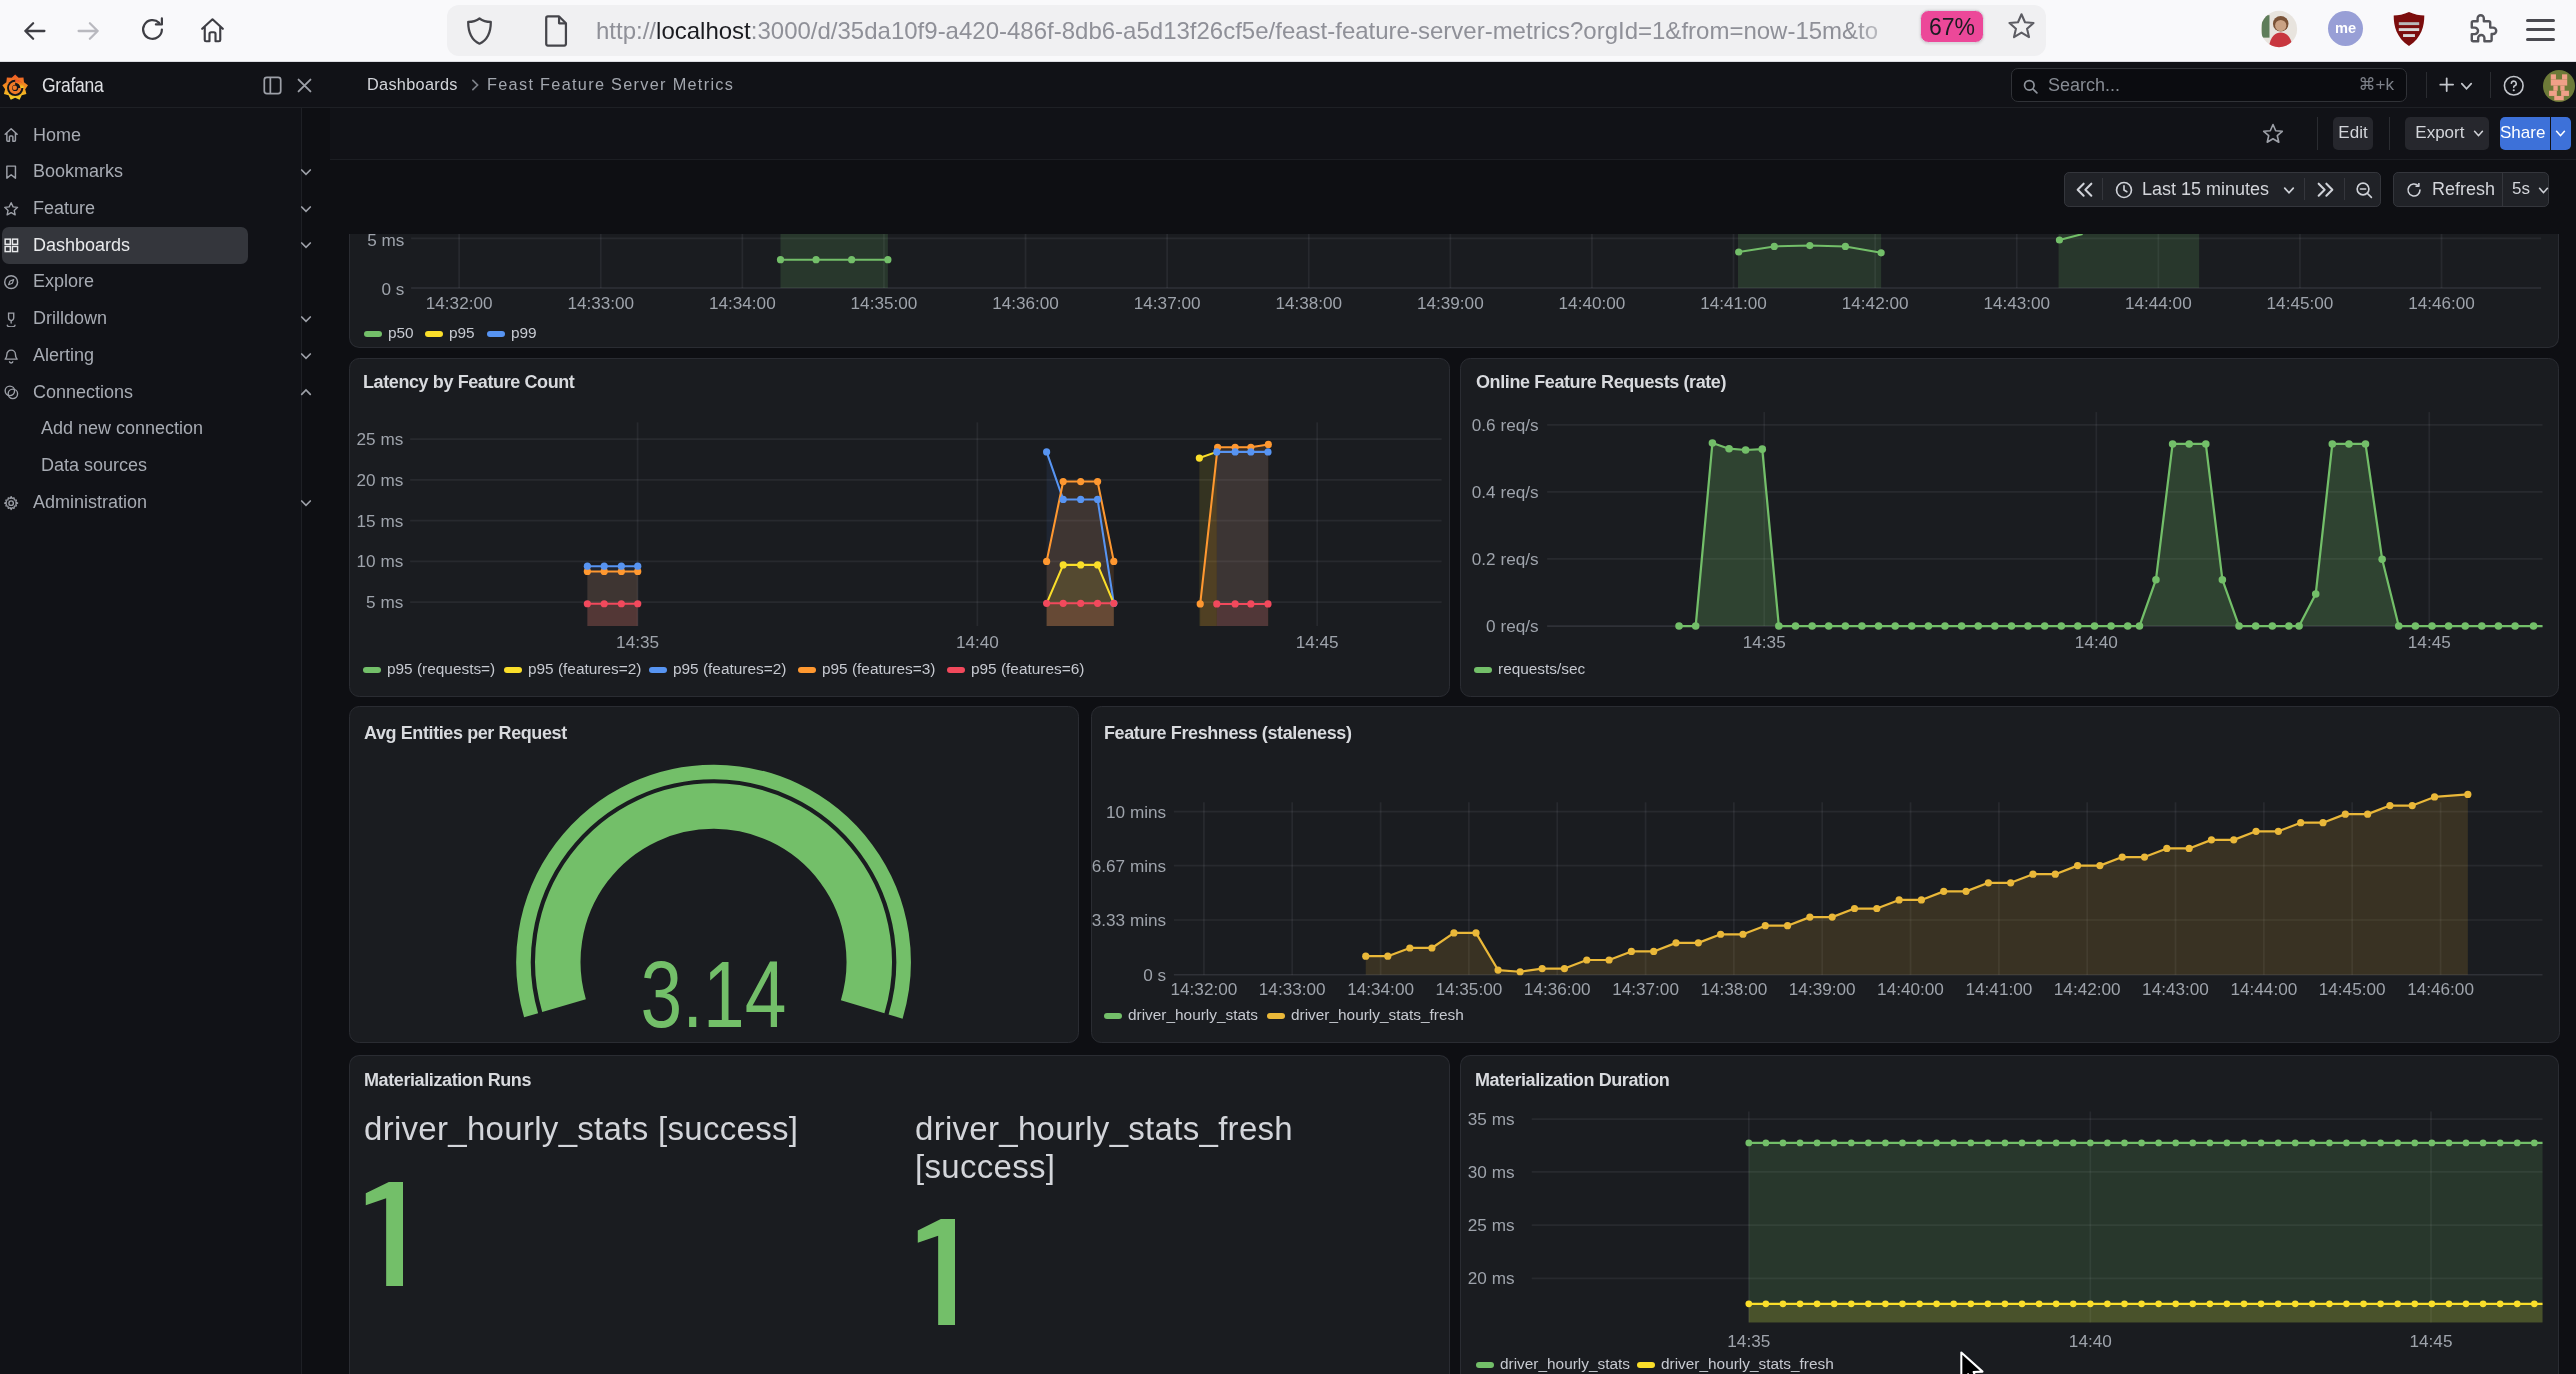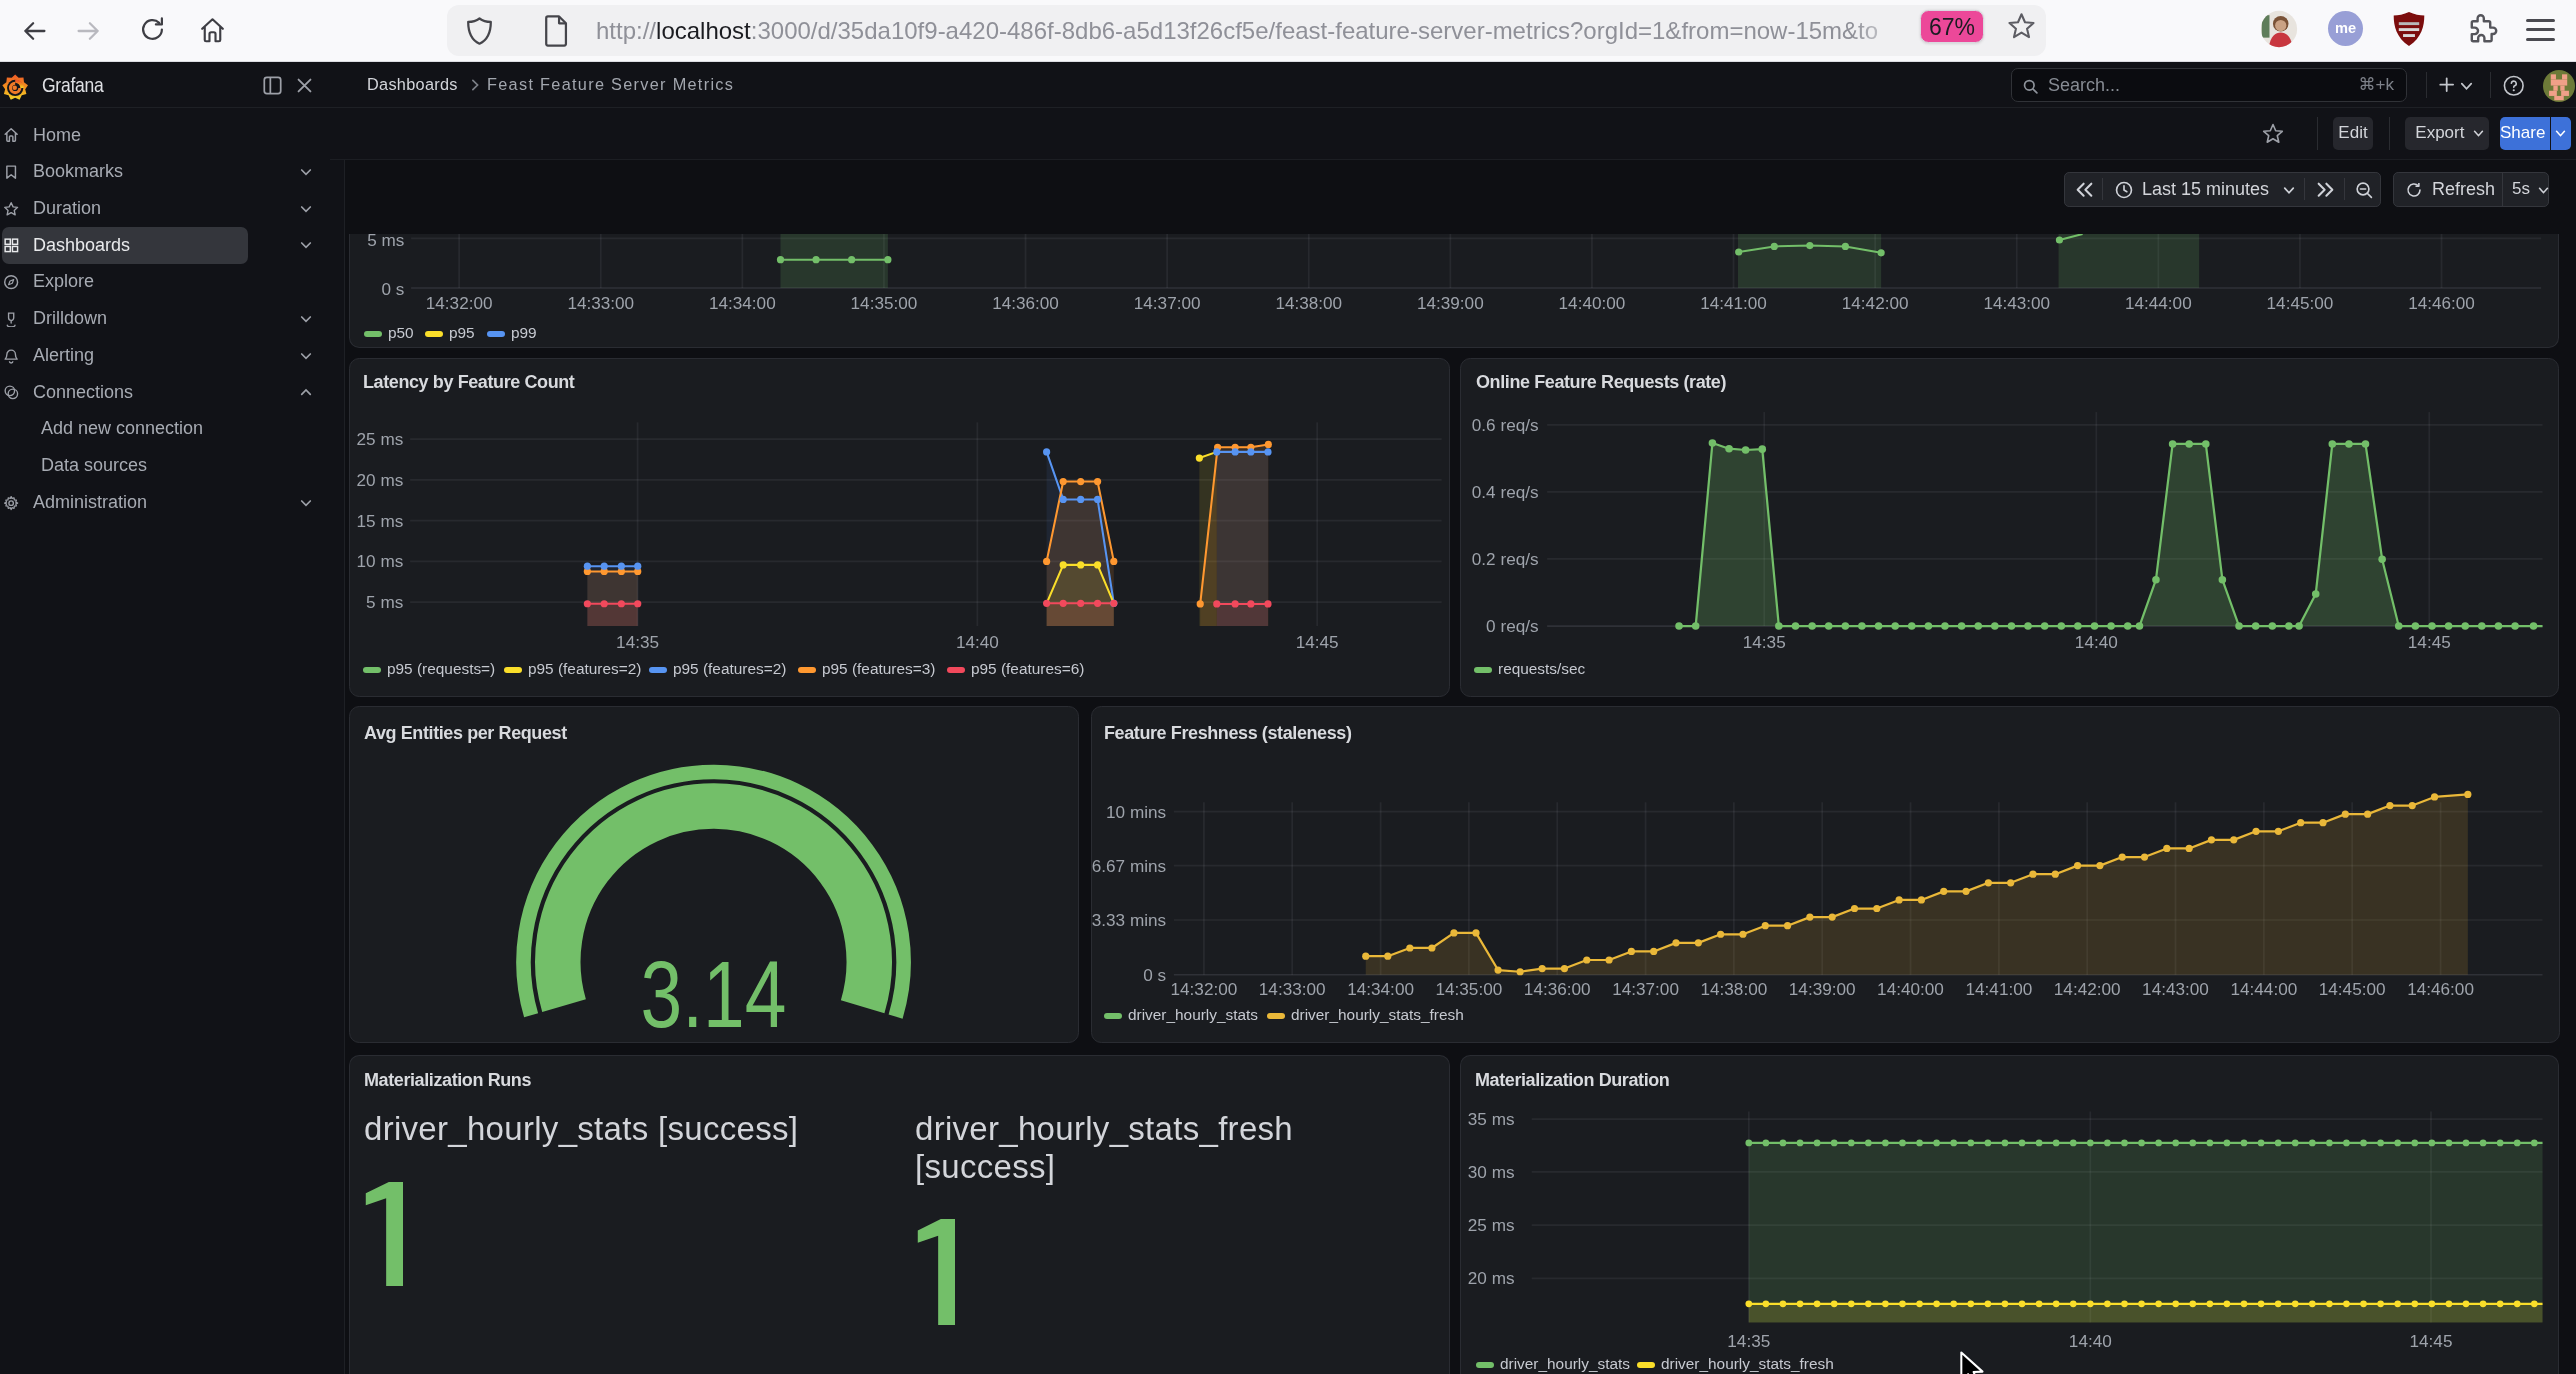--- a/index.html
+++ b/index.html
@@ -130,36 +130,36 @@
           <rect x="22" y="5" width="6" height="6" fill="#f0a088"></rect>
       <rect x="9" y="11" width="19" height="7" fill="#f0a088"></rect>
       <rect x="12" y="18" width="5" height="6" fill="#f0a088"></rect>
           <rect x="20" y="18" width="5" height="6" fill="#f0a088"></rect>
       <rect x="7" y="24" width="9" height="6" fill="#f0a088"></rect>
           <rect x="21" y="24" width="9" height="6" fill="#f0a088"></rect>
       <rect x="13" y="30" width="11" height="5" fill="#f0a088"></rect>
     </g>
   </svg>
 </div>
-<div class="abs" style="left:0;top:108px;width:345px;height:1267px;background:#111217;border-right:1.7px solid #1e2025">
+<div class="abs" style="left:0;top:108px;width:302px;height:1267px;background:#111217;border-right:1.7px solid #1e2025">
       <svg class="abs" style="left:2.6px;top:19.3px" width="16.3" height="16.3" viewBox="0 0 19 19">
         <path d="M2.5 8.5 L9.5 2 L16.5 8.5 M4.5 7 V15.5 a1 1 0 0 0 1 1 H7.5 V11.5 a1 1 0 0 1 1-1 H10.5 a1 1 0 0 1 1 1 V16.5 H13.5 a1 1 0 0 0 1-1 V7" stroke="#9da0a8" stroke-width="1.7" fill="none" stroke-linecap="round" stroke-linejoin="round"></path>
       </svg>
       <div class="abs" style="left:33px;top:27.5px;transform:translateY(-52%);font-size:18px;color:#a7abb3;white-space:nowrap">Home</div>
       <svg class="abs" style="left:2.6px;top:56px" width="16.3" height="16.3" viewBox="0 0 19 19">
         <path d="M4.5 2.5 H14.5 V16.5 L9.5 12.5 L4.5 16.5 Z" stroke="#9da0a8" stroke-width="1.7" fill="none" stroke-linejoin="round"></path>
       </svg>
       <div class="abs" style="left:33px;top:64px;transform:translateY(-52%);font-size:18px;color:#a7abb3;white-space:nowrap">Bookmarks</div>
       <svg class="abs" style="left:300px;top:59px" width="12" height="10.3" viewBox="0 0 14 12">
         <path d="M2 3.5 L7 8.5 L12 3.5" stroke="#9da0a8" stroke-width="2" fill="none" stroke-linecap="round"></path>
       </svg>
       <svg class="abs" style="left:2.6px;top:93px" width="16.3" height="16.3" viewBox="0 0 19 19">
         <path d="M9.5 2 l2.3 4.8 5.2 0.6 -3.9 3.6 1.1 5.2 -4.7-2.7 -4.7 2.7 1.1-5.2 -3.9-3.6 5.2-0.6 Z" stroke="#9da0a8" stroke-width="1.6" fill="none" stroke-linejoin="round"></path>
       </svg>
-      <div class="abs" style="left:33px;top:101px;transform:translateY(-52%);font-size:18px;color:#a7abb3;white-space:nowrap">Duration</div>
+      <div class="abs" style="left:33px;top:101px;transform:translateY(-52%);font-size:18px;color:#a7abb3;white-space:nowrap">Feature</div>
       <svg class="abs" style="left:300px;top:96px" width="12" height="10.3" viewBox="0 0 14 12">
         <path d="M2 3.5 L7 8.5 L12 3.5" stroke="#9da0a8" stroke-width="2" fill="none" stroke-linecap="round"></path>
       </svg>
       <div class="abs" style="left:1.7px;top:119px;width:246px;height:37px;background:#34363c;border-radius:6.9px"></div>
       <svg class="abs" style="left:2.6px;top:129px" width="16.3" height="16.3" viewBox="0 0 19 19">
         <rect x="2.5" y="2.5" width="6" height="6" stroke="#e9eaec" stroke-width="1.7" fill="none"></rect>
         <rect x="11" y="2.5" width="6" height="6" stroke="#e9eaec" stroke-width="1.7" fill="none"></rect>
         <rect x="2.5" y="11" width="6" height="6" stroke="#e9eaec" stroke-width="1.7" fill="none"></rect>
         <rect x="11" y="11" width="6" height="6" stroke="#e9eaec" stroke-width="1.7" fill="none"></rect>
       </svg>

